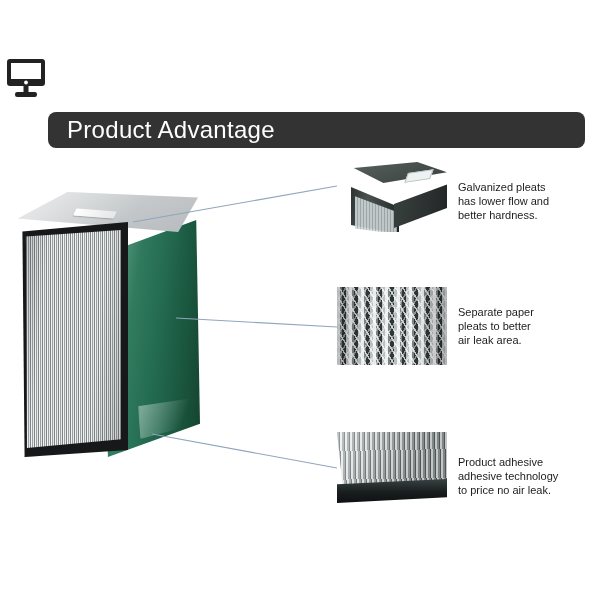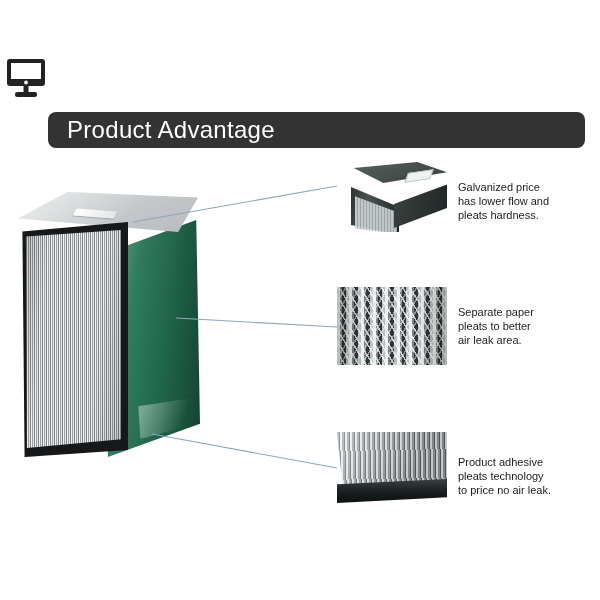--- a/index.html
+++ b/index.html
@@ -240,30 +240,30 @@
     <div class="p2-dark"></div>
   </div>
 
   <div class="photo photo3">
     <div class="p3-face"></div>
     <div class="p3-shade"></div>
     <div class="p3-seal"></div>
   </div>
 
   <div class="caption cap1">
-    <div>Galvanized price</div>
+    <div>Galvanized pleats</div>
     <div>has lower flow and</div>
-    <div>pleats hardness.</div>
+    <div>better hardness.</div>
   </div>
 
   <div class="caption cap2">
     <div>Separate paper</div>
     <div>pleats to better</div>
     <div>air leak area.</div>
   </div>
 
   <div class="caption cap3">
     <div>Product adhesive</div>
-    <div>pleats technology</div>
+    <div>adhesive technology</div>
     <div>to price no air leak.</div>
   </div>
 
 </div>
 
 </body></html>

